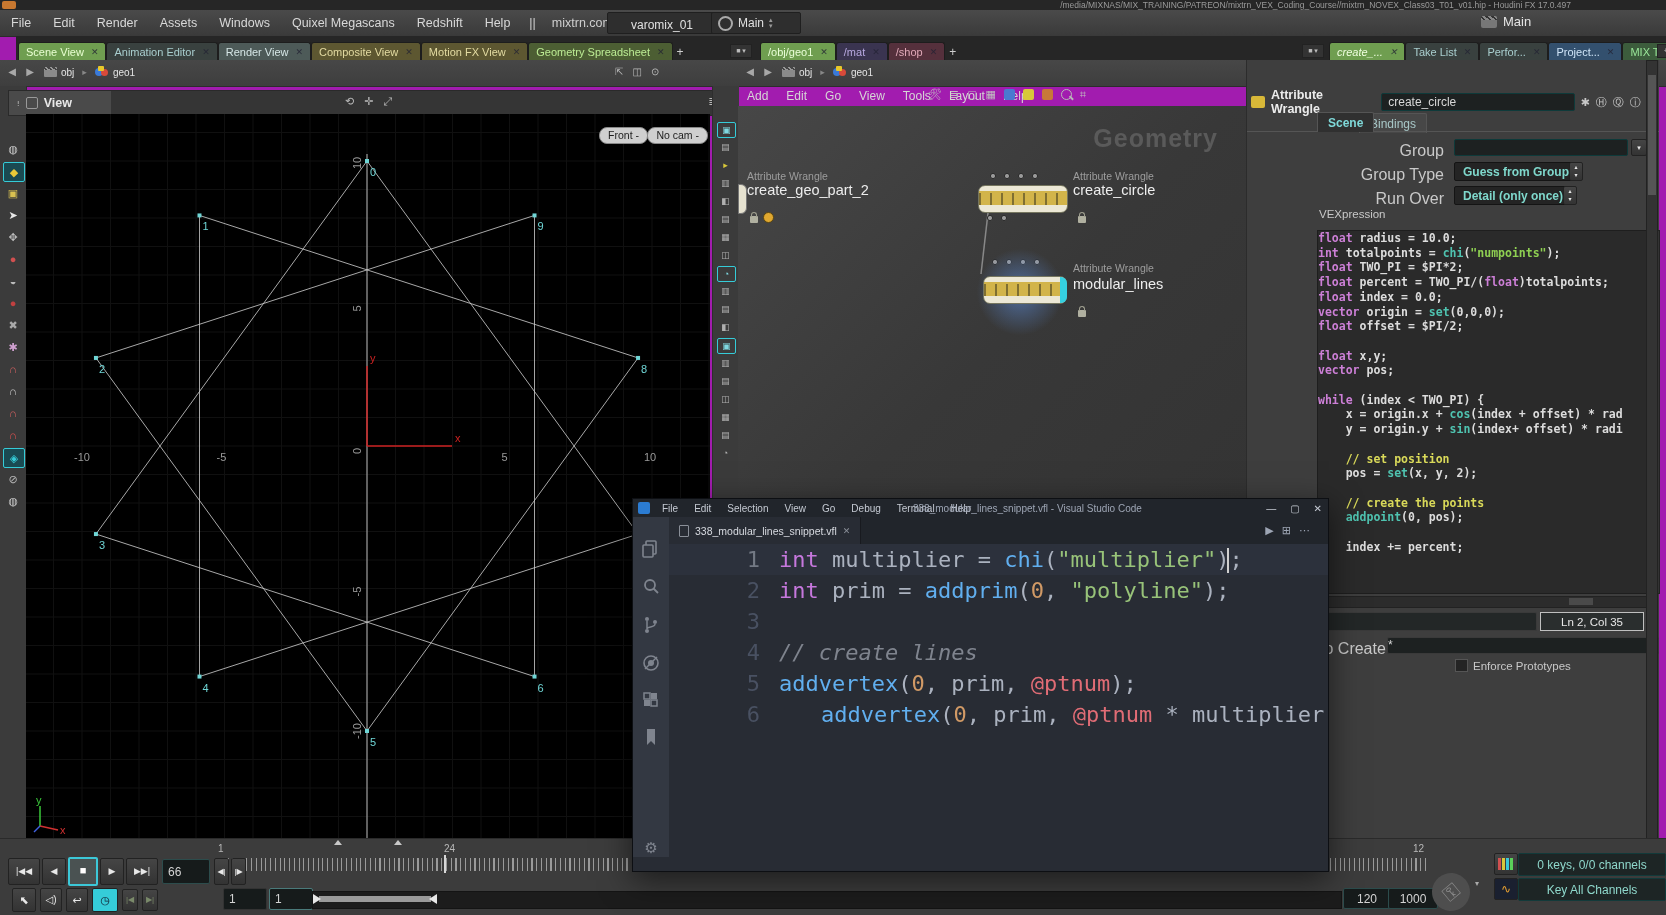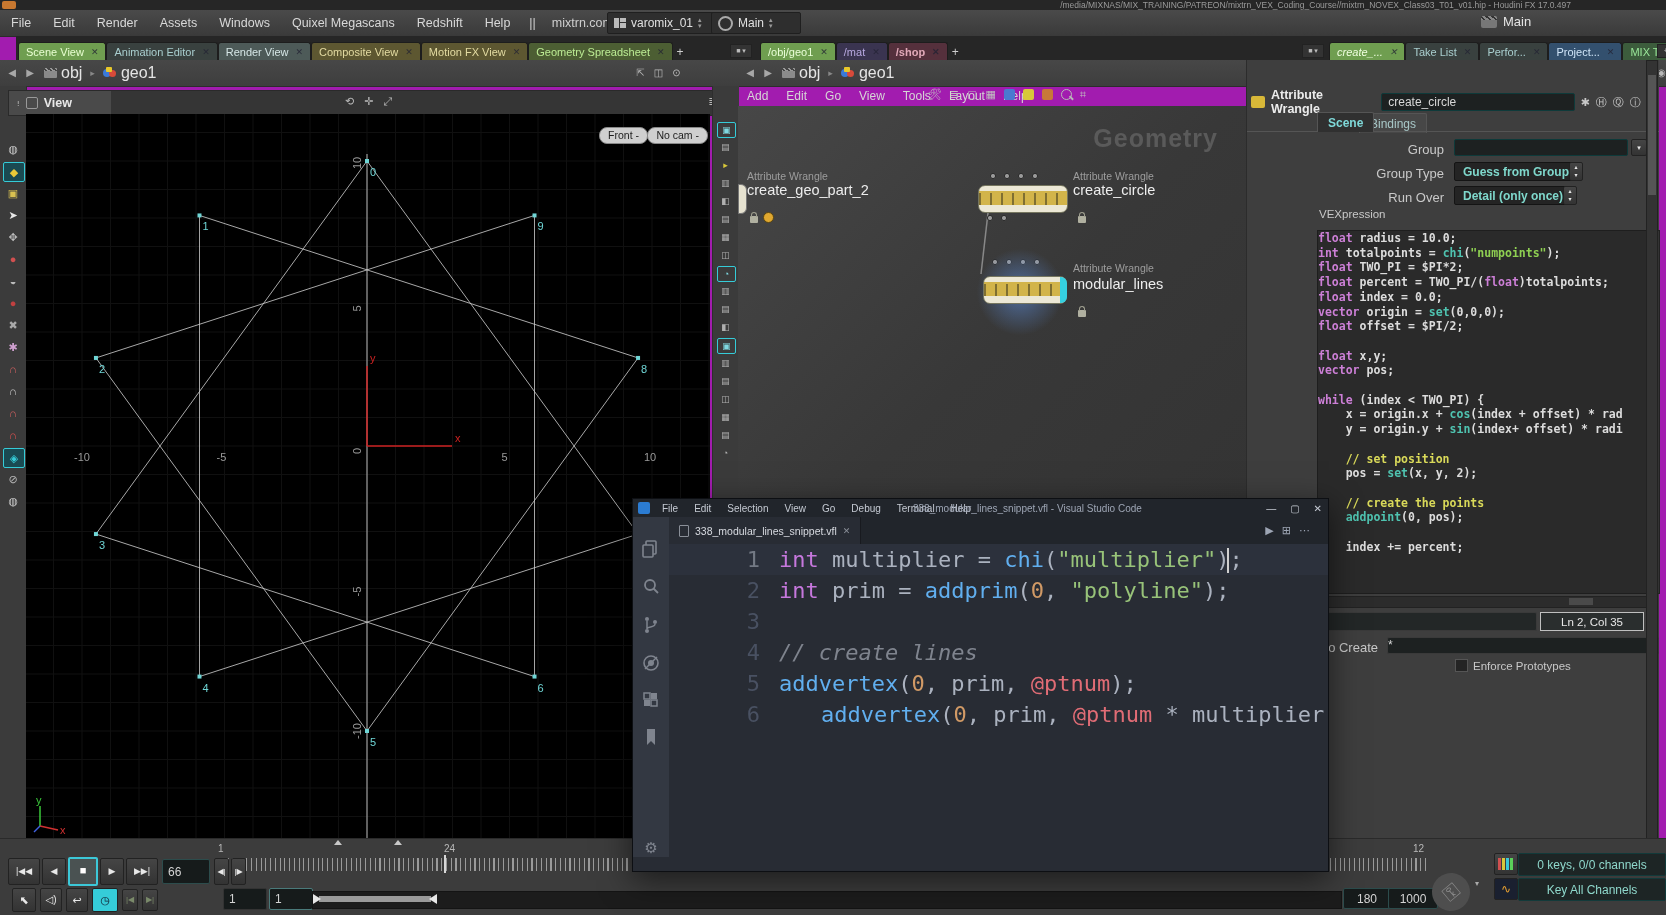--- a/index.html
+++ b/index.html
@@ -23,21 +23,21 @@
   .clap{width:16px;height:12px;background:linear-gradient(45deg,#888 25%,#333 25%,#333 50%,#888 50%,#888 75%,#333 75%) 0 0/6px 4px repeat-x,#777;border-radius:2px;}
   
   #tabsrow{left:16px;top:36px;width:1666px;height:24px;background:#262626;}
   .ptab{height:18px;margin-top:6px;display:flex;align-items:center;padding:0 7px;gap:7px;font-size:11px;border-radius:3px 3px 0 0;border:1px solid #1d1d1d;border-bottom:none;white-space:nowrap;}
   .ptab .x{font-size:9px;color:#223;opacity:.8;}
   .addtab{color:#cfcfcf;font-size:12px;margin:6px 4px 0;}
   .panemenu{width:20px;height:12px;margin-top:8px;background:#333;border:1px solid #222;color:#bbb;font-size:7px;text-align:center;line-height:11px;}
   
   #toolbar{left:0;top:60px;width:1666px;height:26px;background:linear-gradient(#474747,#3e3e3e);border-bottom:1px solid #2d2d2d;}
   .navarr{width:16px;height:16px;color:#a8a8a8;font-size:10px;text-align:center;line-height:16px;}
-  .chip{display:flex;align-items:center;gap:4px;color:#e4e4e4;font-size:16px;padding:0 4px;}
+  .chip{display:flex;align-items:center;gap:4px;color:#e4e4e4;font-size:10px;padding:0 4px;}
   .netico{width:13px;height:10px;background:linear-gradient(45deg,#999 25%,#444 25%,#444 50%,#999 50%,#999 75%,#444 75%) 0 0/5px 3px repeat-x,#8a8a8a;border-radius:1px;}
   .geoico{position:relative;width:14px;height:12px;}
   .geoico i{position:absolute;border-radius:50%;}
   .sep{color:#888;font-size:9px;padding:0 2px;}
   .tbico{width:16px;height:16px;border-radius:2px;color:#b8b8b8;font-size:10px;text-align:center;line-height:16px;}
   
   #shelf{left:0;top:86px;width:26px;height:752px;background:#3b3b3b;border-right:1px solid #2e2e2e;}
   .shico{position:absolute;left:3px;width:20px;height:18px;text-align:center;font-size:11px;line-height:18px;border-radius:2px;}
   #viewbar{left:8px;top:90px;width:728px;height:24px;background:#353535;border:1px solid #2a2a2a;}
   #viewtab{display:flex;align-items:center;gap:6px;height:100%;width:86px;background:#4a4a4a;padding:0 8px;color:#e8e8e8;font-size:12.5px;font-weight:bold;}
@@ -54,21 +54,21 @@
   .ndtype{position:absolute;font-size:10.5px;color:#9d9d9d;white-space:nowrap;}
   .ndname{position:absolute;font-size:14.5px;color:#ededed;white-space:nowrap;}
   .nbox{position:absolute;width:88px;height:26px;border:1px solid #76765f;border-radius:7px;
     background:repeating-linear-gradient(90deg,rgba(45,42,25,.5) 0 2px,transparent 2px 11px) 0 7px/100% 12px no-repeat,
     linear-gradient(#ece8d6 0 5px,#d2b44a 5px 19px,#ece8d6 19px 100%);}
   .lockb{position:relative;display:inline-block;width:8px;height:7px;background:#b0b0a0;border-radius:1px;margin-right:5px;}
   .lockb:before{content:"";position:absolute;left:1px;top:-4px;width:4px;height:4px;border:1.5px solid #a0a090;border-bottom:none;border-radius:3px 3px 0 0;}
   .clockb{display:inline-block;width:9px;height:9px;border-radius:50%;background:#e0a830;border:1px solid #5a4510;}
   
   #parampane{left:1246px;top:60px;width:412px;height:778px;background:#3e3e3e;border-left:1px solid #2c2c2c;}
-  .plabel{position:absolute;text-align:right;font-size:13px;color:#c9c9c9;white-space:nowrap;}
+  .plabel{position:absolute;text-align:right;font-size:16px;color:#c9c9c9;white-space:nowrap;}
   .pfield{position:absolute;background:#1d2121;border:1px solid #0e3a3a;border-radius:2px;color:#d8d8d8;font-size:12px;}
   .pdrop{position:absolute;background:#242424;border:1px solid #141414;border-radius:2px;color:#7fd8cc;font-size:12px;font-weight:bold;display:flex;align-items:center;padding:0 8px;}
   .ctab{position:absolute;height:19px;font-size:12px;display:flex;align-items:center;padding:0 10px;border:1px solid #555;border-bottom:none;border-radius:2px 2px 0 0;}
   #vexed{position:absolute;left:70px;top:170px;width:330px;height:362px;background:#2a2a2a;border:1px solid #1e1e1e;overflow:hidden;}
   #vexed .cl{white-space:pre;font-family:"DejaVu Sans Mono",monospace;font-size:11.5px;line-height:14.7px;font-weight:bold;}
   .tk-k{color:#cc7fd6;} .tk-p{color:#dcdcdc;} .tk-f{color:#4fc3b0;} .tk-s{color:#8fd052;} .tk-c{color:#d9d959;}
   .vscroll{position:absolute;width:10px;background:#333;border:1px solid #222;}
   
   #vscode{left:632px;top:498px;width:695px;height:372px;background:#282c34;border:1px solid #0d0f13;box-shadow:0 8px 30px rgba(0,0,0,.55);}
   #vstitle{position:absolute;left:0;top:0;width:100%;height:18px;background:#21252b;display:flex;align-items:center;}
@@ -114,21 +114,21 @@
         <span class="mi">Render</span>
         <span class="mi">Assets</span>
         <span class="mi">Windows</span>
         <span class="mi">Quixel Megascans</span>
         <span class="mi">Redshift</span>
         <span class="mi">Help</span>
       </span>
     <span class="meta">||</span>
     <span class="meta">mixtrn.com</span>
     <span class="meta">Build: 17.0.497</span>
-    <span class="widget" style="position:absolute;left:607px;top:2px;width:96px;">
+    <span class="widget" style="position:absolute;left:607px;top:2px;width:96px;flex-direction:column;">
       <span class="gridico"></span>
       <span>varomix_01</span>
       <span class="spin">
           <span>▴</span>
           <span>▾</span>
         </span>
     </span>
     <span class="widget" style="position:absolute;left:711px;top:2px;width:76px;">
       <span style="width:11px;height:11px;border:2px solid #aaa;border-radius:50%;"></span>
       <span>Main</span>
@@ -174,21 +174,21 @@
     <div class="panemenu" style="position:absolute;left:714px;">■ ▾</div>
     <div class="row" id="mtabs" style="position:absolute;left:744px;top:0;">
         <span class="ptab" style="background: rgb(111, 158, 80); color: rgb(234, 255, 216);">
           <span>/obj/geo1</span>
           <span class="x">✕</span>
         </span>
         <span class="ptab" style="background: rgb(58, 52, 80); color: rgb(185, 169, 226);">
           <span>/mat</span>
           <span class="x">✕</span>
         </span>
-        <span class="ptab" style="background: rgb(85, 48, 60); color: rgb(226, 169, 185); font-weight: bold;">
+        <span class="ptab" style="background: rgb(85, 48, 60); color: rgb(226, 169, 185);">
           <span>/shop</span>
           <span class="x">✕</span>
         </span>
         <span class="addtab">+</span>
       </div>
     <div class="panemenu" style="position:absolute;left:1286px;">■ ▾</div>
     <div class="row" id="rtabs" style="position:absolute;left:1313px;top:0;">
         <span class="ptab" style="background: rgb(111, 158, 80); color: rgb(240, 255, 224); font-style: italic;">
           <span>create_...</span>
           <span class="x">✕</span>
@@ -588,21 +588,21 @@
       <span class="pbtn dim" style="position:static;width:14px;height:20px;line-height:20px;font-size:8px;">|◀</span>
       <span class="pbtn dim" style="position:static;width:14px;height:20px;line-height:20px;font-size:8px;">▶|</span>
     </div>
     <span class="tfield" style="left:223px;top:49px;width:32px;height:20px;border-color:#333;">1</span>
     <span class="tfield" style="left:269px;top:49px;width:32px;height:20px;border-color:#4a7a7a;">1</span>
     <div style="position:absolute;left:312px;top:52px;width:1028px;height:16px;background:#1c1c1c;border:1px solid #141414;">
       <div style="position:absolute;left:6px;top:4px;width:112px;height:6px;background:#9a9a9a;"></div>
       <span class="tri" style="left:0;top:2px;border-top:5px solid transparent;border-bottom:5px solid transparent;border-left:8px solid #e8e8e8;"></span>
       <span class="tri" style="left:116px;top:2px;border-top:5px solid transparent;border-bottom:5px solid transparent;border-right:8px solid #e8e8e8;"></span>
     </div>
-    <span class="tfield" style="left:1343px;top:49px;width:36px;height:19px;justify-content:center;">180</span>
+    <span class="tfield" style="left:1343px;top:49px;width:36px;height:19px;justify-content:center;">120</span>
     <span class="tfield" style="left:1388px;top:49px;width:38px;height:19px;justify-content:center;">1000</span>
     <div style="position:absolute;left:1432px;top:34px;width:38px;height:38px;border-radius:50%;background:#4e4e4e;color:#8a8a8a;font-size:20px;text-align:center;line-height:38px;transform:rotate(-40deg);">⚿</div>
     <span style="position:absolute;left:1475px;top:40px;color:#aaa;font-size:8px;">▾</span>
     <div class="pbtn" style="left:1494px;top:14px;width:22px;height:20px;">
       <span style="position:absolute;left:3px;top:4px;width:3px;height:12px;background:#d05050;"></span>
       <span style="position:absolute;left:7px;top:4px;width:3px;height:12px;background:#d8c83a;"></span>
       <span style="position:absolute;left:11px;top:4px;width:3px;height:12px;background:#3ac8d8;"></span>
       <span style="position:absolute;left:15px;top:4px;width:3px;height:12px;background:#5ad05a;"></span>
     </div>
     <div class="pbtn" style="left:1494px;top:39px;width:22px;height:20px;line-height:20px;color:#e8a030;background:#1a2030;">∿</div>

